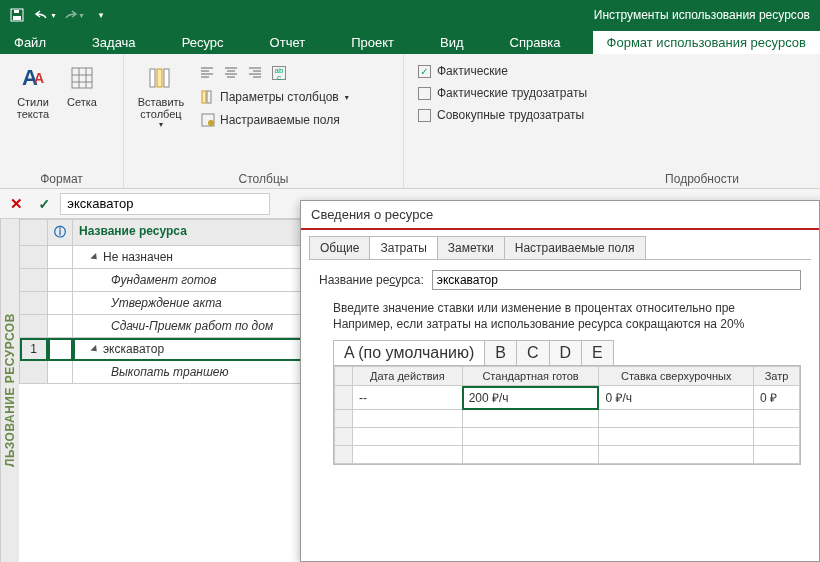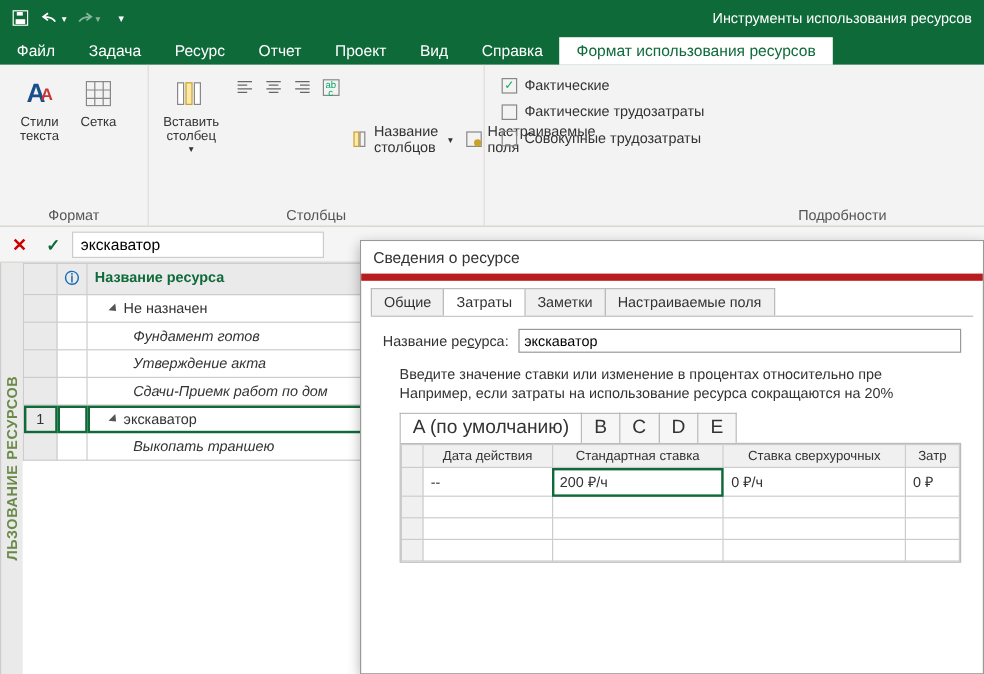--- a/index.html
+++ b/index.html
@@ -3,32 +3,32 @@
 <meta charset="utf-8">
 <style>
   * { box-sizing: border-box; margin: 0; padding: 0; font-family: "Segoe UI", Tahoma, sans-serif; }
   body { width: 820px; height: 562px; overflow: hidden; background: #fff; font-size: 12px; color: #333; position: relative; }
 
   .titlebar { height: 30px; background: #0f6a3a; color: #fff; display: flex; align-items: center; padding: 0 4px; }
   .titlebar .qat { display: flex; gap: 2px; }
   .titlebar .qat .btn { width: 26px; height: 22px; display: flex; align-items: center; justify-content: center; color: #fff; }
   .titlebar .title { margin-left: auto; font-size: 12px; padding-right: 6px; }
 
-  .tabs { height: 24px; background: #0f6a3a; display: flex; align-items: flex-end; }
+  .tabs { height: 24px; background: #0f6a3a; display: flex; align-items: flex-end; justify-content: space-between; }
   .tabs .tab { padding: 4px 14px; color: #fff; font-size: 13px; cursor: pointer; }
   .tabs .tab.active { background: #fff; color: #0f6a3a; }
 
   .ribbon { height: 135px; background: #f3f3f3; border-bottom: 1px solid #d4d0c8; display: flex; position: relative; }
   .group { border-right: 1px solid #e0ddd8; padding: 6px 6px 2px 6px; display: flex; flex-direction: column; }
   .group-label { text-align: center; font-size: 12px; color: #555; margin-top: auto; padding-top: 2px; }
   .group-body { display: flex; flex: 1; }
   .bigbtn { display: flex; flex-direction: column; align-items: center; justify-content: flex-start; padding: 2px 6px; cursor: pointer; text-align: center; width: 54px; }
   .bigbtn .ic { width: 32px; height: 32px; display: flex; align-items: center; justify-content: center; font-size: 22px; margin-bottom: 2px; }
   .bigbtn .lbl { font-size: 11px; line-height: 12px; }
-  .smalls { display: flex; flex-direction: row; gap: 3px; padding-top: 2px; }
+  .smalls { display: flex; flex-direction: column; gap: 3px; padding-top: 2px; }
   .smallbtn { display: flex; align-items: center; gap: 4px; padding: 2px 4px; cursor: pointer; font-size: 12px; }
   .smallbtn .ic { width: 16px; height: 16px; display: flex; align-items: center; justify-content: center; font-size: 13px; }
   .iconrow { display: flex; gap: 2px; }
   .iconrow .sq { width: 22px; height: 22px; display: flex; align-items: center; justify-content: center; cursor: pointer; }
   .checks { display: flex; flex-direction: column; gap: 8px; padding: 4px 8px 0 8px; }
   .chk { display: flex; align-items: center; gap: 6px; font-size: 12px; white-space: nowrap; }
   .chk .box { width: 13px; height: 13px; border: 1px solid #888; display: flex; align-items: center; justify-content: center; font-size: 10px; color: #1a6; }
 
   .search-row { height: 30px; display: flex; align-items: center; padding: 2px 4px; gap: 6px; background: #f5f5f5; border-bottom: 1px solid #d4d0c8; }
   .search-row .x { color: #c00; font-weight: bold; font-size: 15px; padding: 0 6px; cursor: pointer; }
@@ -42,21 +42,21 @@
   .sheet th, .sheet td { border: 1px solid #ccc; padding: 4px 6px; font-size: 12px; text-align: left; vertical-align: top; }
   .sheet th { background: #eaeaea; color: #0f6a3a; font-weight: 600; font-size: 12px; }
   .sheet .rownum { width: 28px; text-align: center; background: #eaeaea; color: #333; }
   .sheet .infohead { width: 24px; text-align: center; }
   .sheet .indent1 { padding-left: 18px; }
   .sheet .indent2 { padding-left: 38px; font-style: italic; }
   .sheet .selected td { outline: 2px solid #0f6a3a; outline-offset: -2px; }
   .sheet .triangle { display: inline-block; width: 0; height: 0; border-left: 4px solid transparent; border-right: 4px solid transparent; border-top: 5px solid #555; margin-right: 4px; vertical-align: middle; transform: rotate(-45deg); }
 
   .dialog { position: absolute; left: 300px; top: 200px; width: 520px; height: 362px; background: #fff; border: 1px solid #999; box-shadow: 0 3px 10px rgba(0,0,0,0.3); display: flex; flex-direction: column; }
-  .dialog .dtitle { padding: 6px 10px; font-size: 13px; background: #fff; border-bottom: 6px solid #b91c1c; }
+  .dialog .dtitle { padding: 6px 10px; font-size: 13px; background: #fff; border-bottom: 2px solid #b91c1c; }
   .dialog .dtabs { display: flex; padding: 6px 8px 0 8px; }
   .dialog .dtab { padding: 4px 10px; border: 1px solid #bbb; border-bottom: none; background: #f0f0f0; font-size: 12px; cursor: pointer; margin-right: -1px; }
   .dialog .dtab.active { background: #fff; position: relative; z-index: 2; }
   .dialog .dbody { border-top: 1px solid #bbb; margin: 0 8px 8px 8px; padding: 10px; flex: 1; position: relative; }
   .field-row { display: flex; align-items: center; gap: 8px; margin-bottom: 8px; }
   .field-row label { font-size: 12px; }
   .field-row .und { text-decoration: underline; }
   .field-row input { flex: 1; border: 1px solid #999; height: 20px; padding: 0 4px; font-size: 12px; }
   .subtitle { font-size: 12px; margin: 6px 0 8px 0; }
   .hint { font-size: 12px; color: #333; margin: 10px 0 8px 14px; line-height: 16px; }
@@ -180,21 +180,21 @@
               <div style="border:1px solid #888;width:14px;height:14px;font-size:8px;line-height:7px;text-align:center;color:#0a6">ab<br>c</div>
             </div>
         </div>
         <div class="smallbtn">
           <div class="ic">
               <svg width="14" height="14">
                 <rect x="1" y="1" width="4" height="12" fill="#ffe9a8" stroke="#c9a22a"></rect>
                 <rect x="6" y="1" width="4" height="12" fill="none" stroke="#888"></rect>
               </svg>
             </div>
-          <span>Название столбцов</span>
+          <span>Параметры столбцов</span>
             <span style="font-size:8px;margin-left:2px">▾</span>
         </div>
         <div class="smallbtn">
           <div class="ic">
               <svg width="14" height="14">
                 <rect x="1" y="1" width="12" height="12" fill="none" stroke="#888"></rect>
                 <circle cx="10" cy="10" r="3" fill="#c9a22a"></circle>
               </svg>
             </div>
           <span>Настраиваемые поля</span>
@@ -300,21 +300,21 @@
       <div class="subtab">C</div>
       <div class="subtab">D</div>
       <div class="subtab">E</div>
     </div>
     <div class="ratebox">
       <table>
         <tbody>
             <tr>
           <th class="hnd"></th>
           <th>Дата действия</th>
-          <th>Стандартная ставка</th>
+          <th>Стандартная готов</th>
           <th>Ставка сверхурочных</th>
           <th>Затр</th>
         </tr>
         <tr>
           <td class="hnd"></td>
           <td>--</td>
           <td class="sel">200 ₽/ч</td>
           <td>0 ₽/ч</td>
           <td>0 ₽</td>
         </tr>

